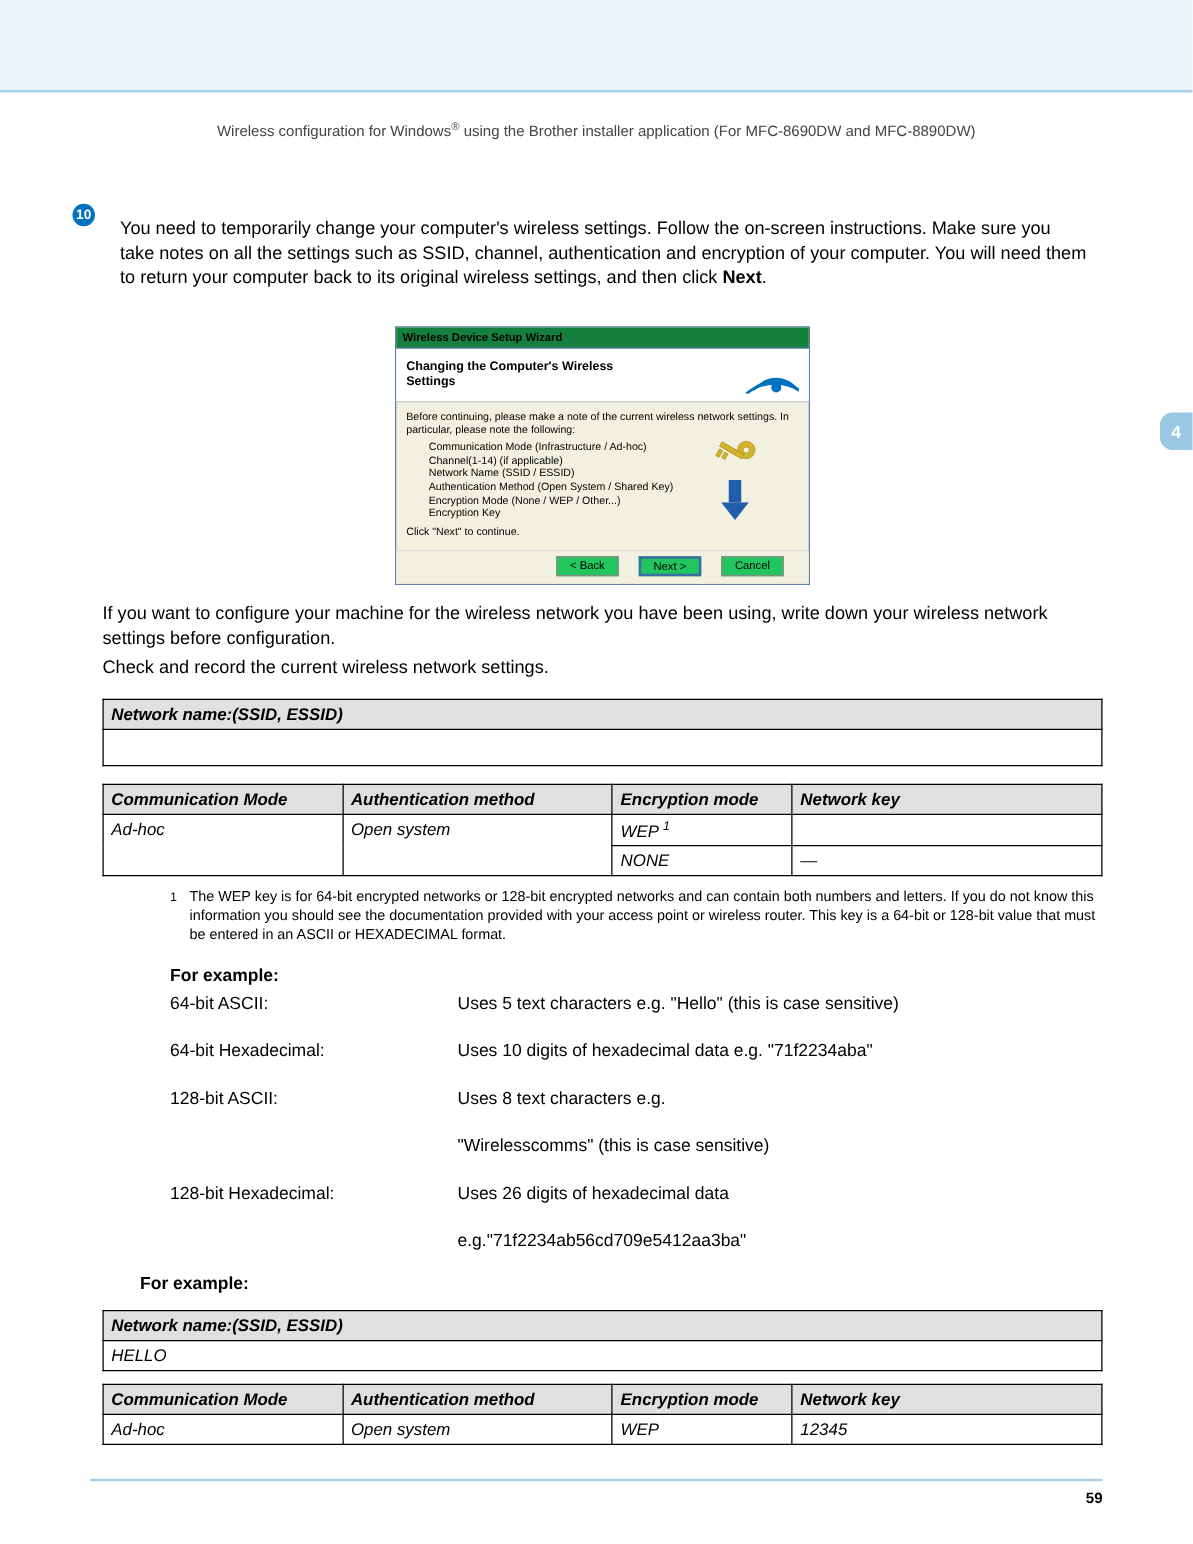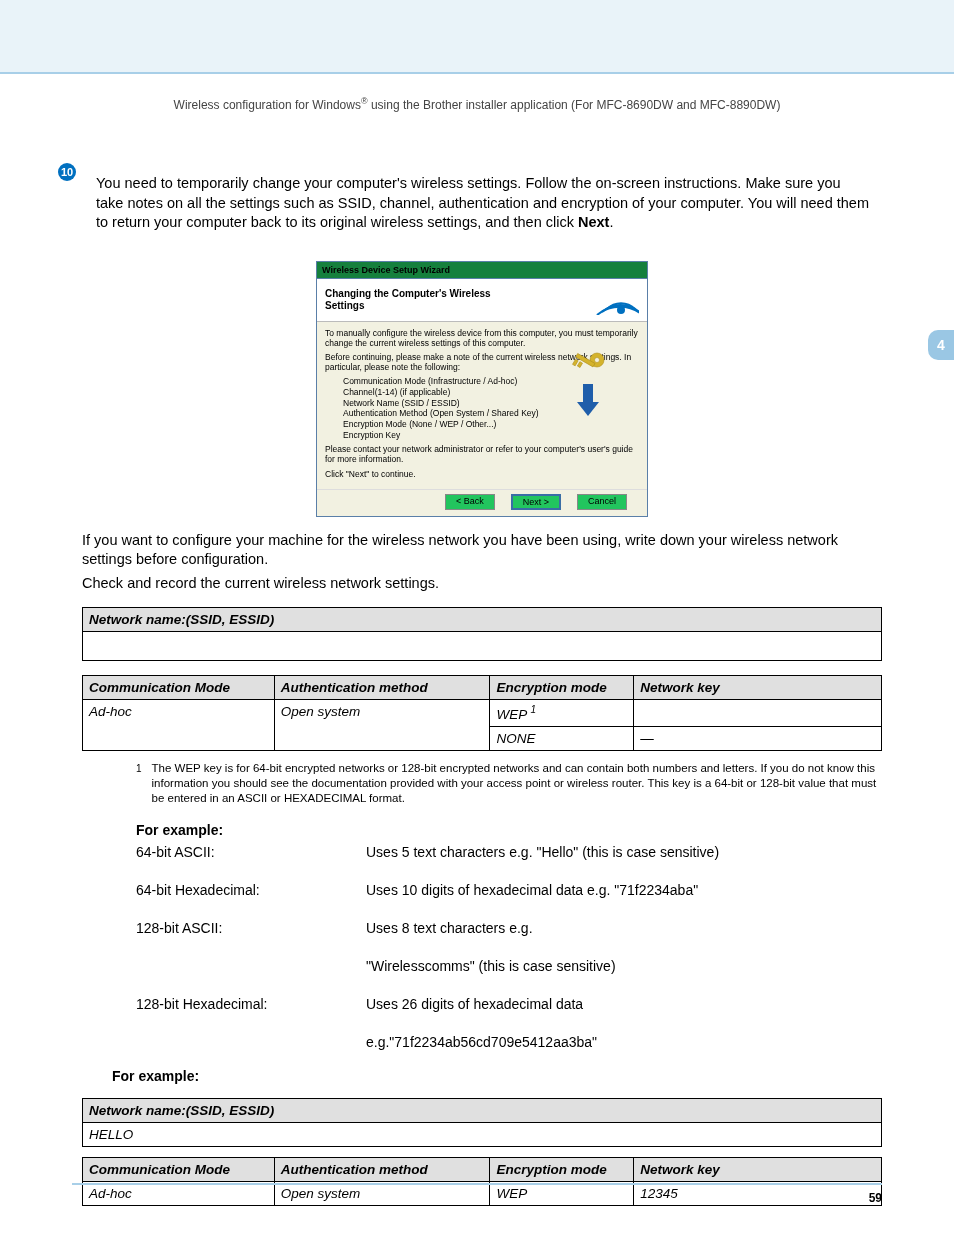--- a/index.html
+++ b/index.html
@@ -261,21 +261,20 @@
               <g fill="none" stroke="#0070c0" stroke-width="2.2">
                 <path d="M48 24 a20 20 0 0 1 28 0"></path>
                 <path d="M43 27 a28 28 0 0 1 37 0"></path>
                 <path d="M38 30 a36 36 0 0 1 46 0"></path>
               </g>
               <circle cx="62" cy="25" r="4" fill="#0070c0"></circle>
             </svg>
           </div>
         </div>
         <div class="body">
-          <p>To manually configure the wireless device from this computer, you must temporarily change the current wireless settings of this computer.</p>
           <p>Before continuing, please make a note of the current wireless network settings. In particular, please note the following:</p>
           <ul>
             <li>Communication Mode (Infrastructure / Ad-hoc)</li>
             <li>Channel(1-14) (if applicable)</li>
             <li>Network Name (SSID / ESSID)</li>
             <li>Authentication Method (Open System / Shared Key)</li>
             <li>Encryption Mode (None / WEP / Other...)</li>
             <li>Encryption Key</li>
           </ul>
           <div class="key-arrow">
@@ -286,21 +285,20 @@
                 <rect x="18" y="14" width="20" height="4" transform="rotate(30 38 10)"></rect>
                 <rect x="19" y="20" width="3" height="6" transform="rotate(30 38 10)"></rect>
                 <rect x="24" y="20" width="3" height="5" transform="rotate(30 38 10)"></rect>
               </g>
               <g fill="#1f5eaa">
                 <rect x="24" y="34" width="10" height="18"></rect>
                 <polygon points="18,52 40,52 29,66"></polygon>
               </g>
             </svg>
           </div>
-          <p>Please contact your network administrator or refer to your computer's user's guide for more information.</p>
           <p>Click "Next" to continue.</p>
         </div>
         <div class="dlg-buttons">
           <div class="dlg-btn">&lt; Back</div>
           <div class="dlg-btn highlight">Next &gt;</div>
           <div class="dlg-btn">Cancel</div>
         </div>
       </div>
     </div>
 

